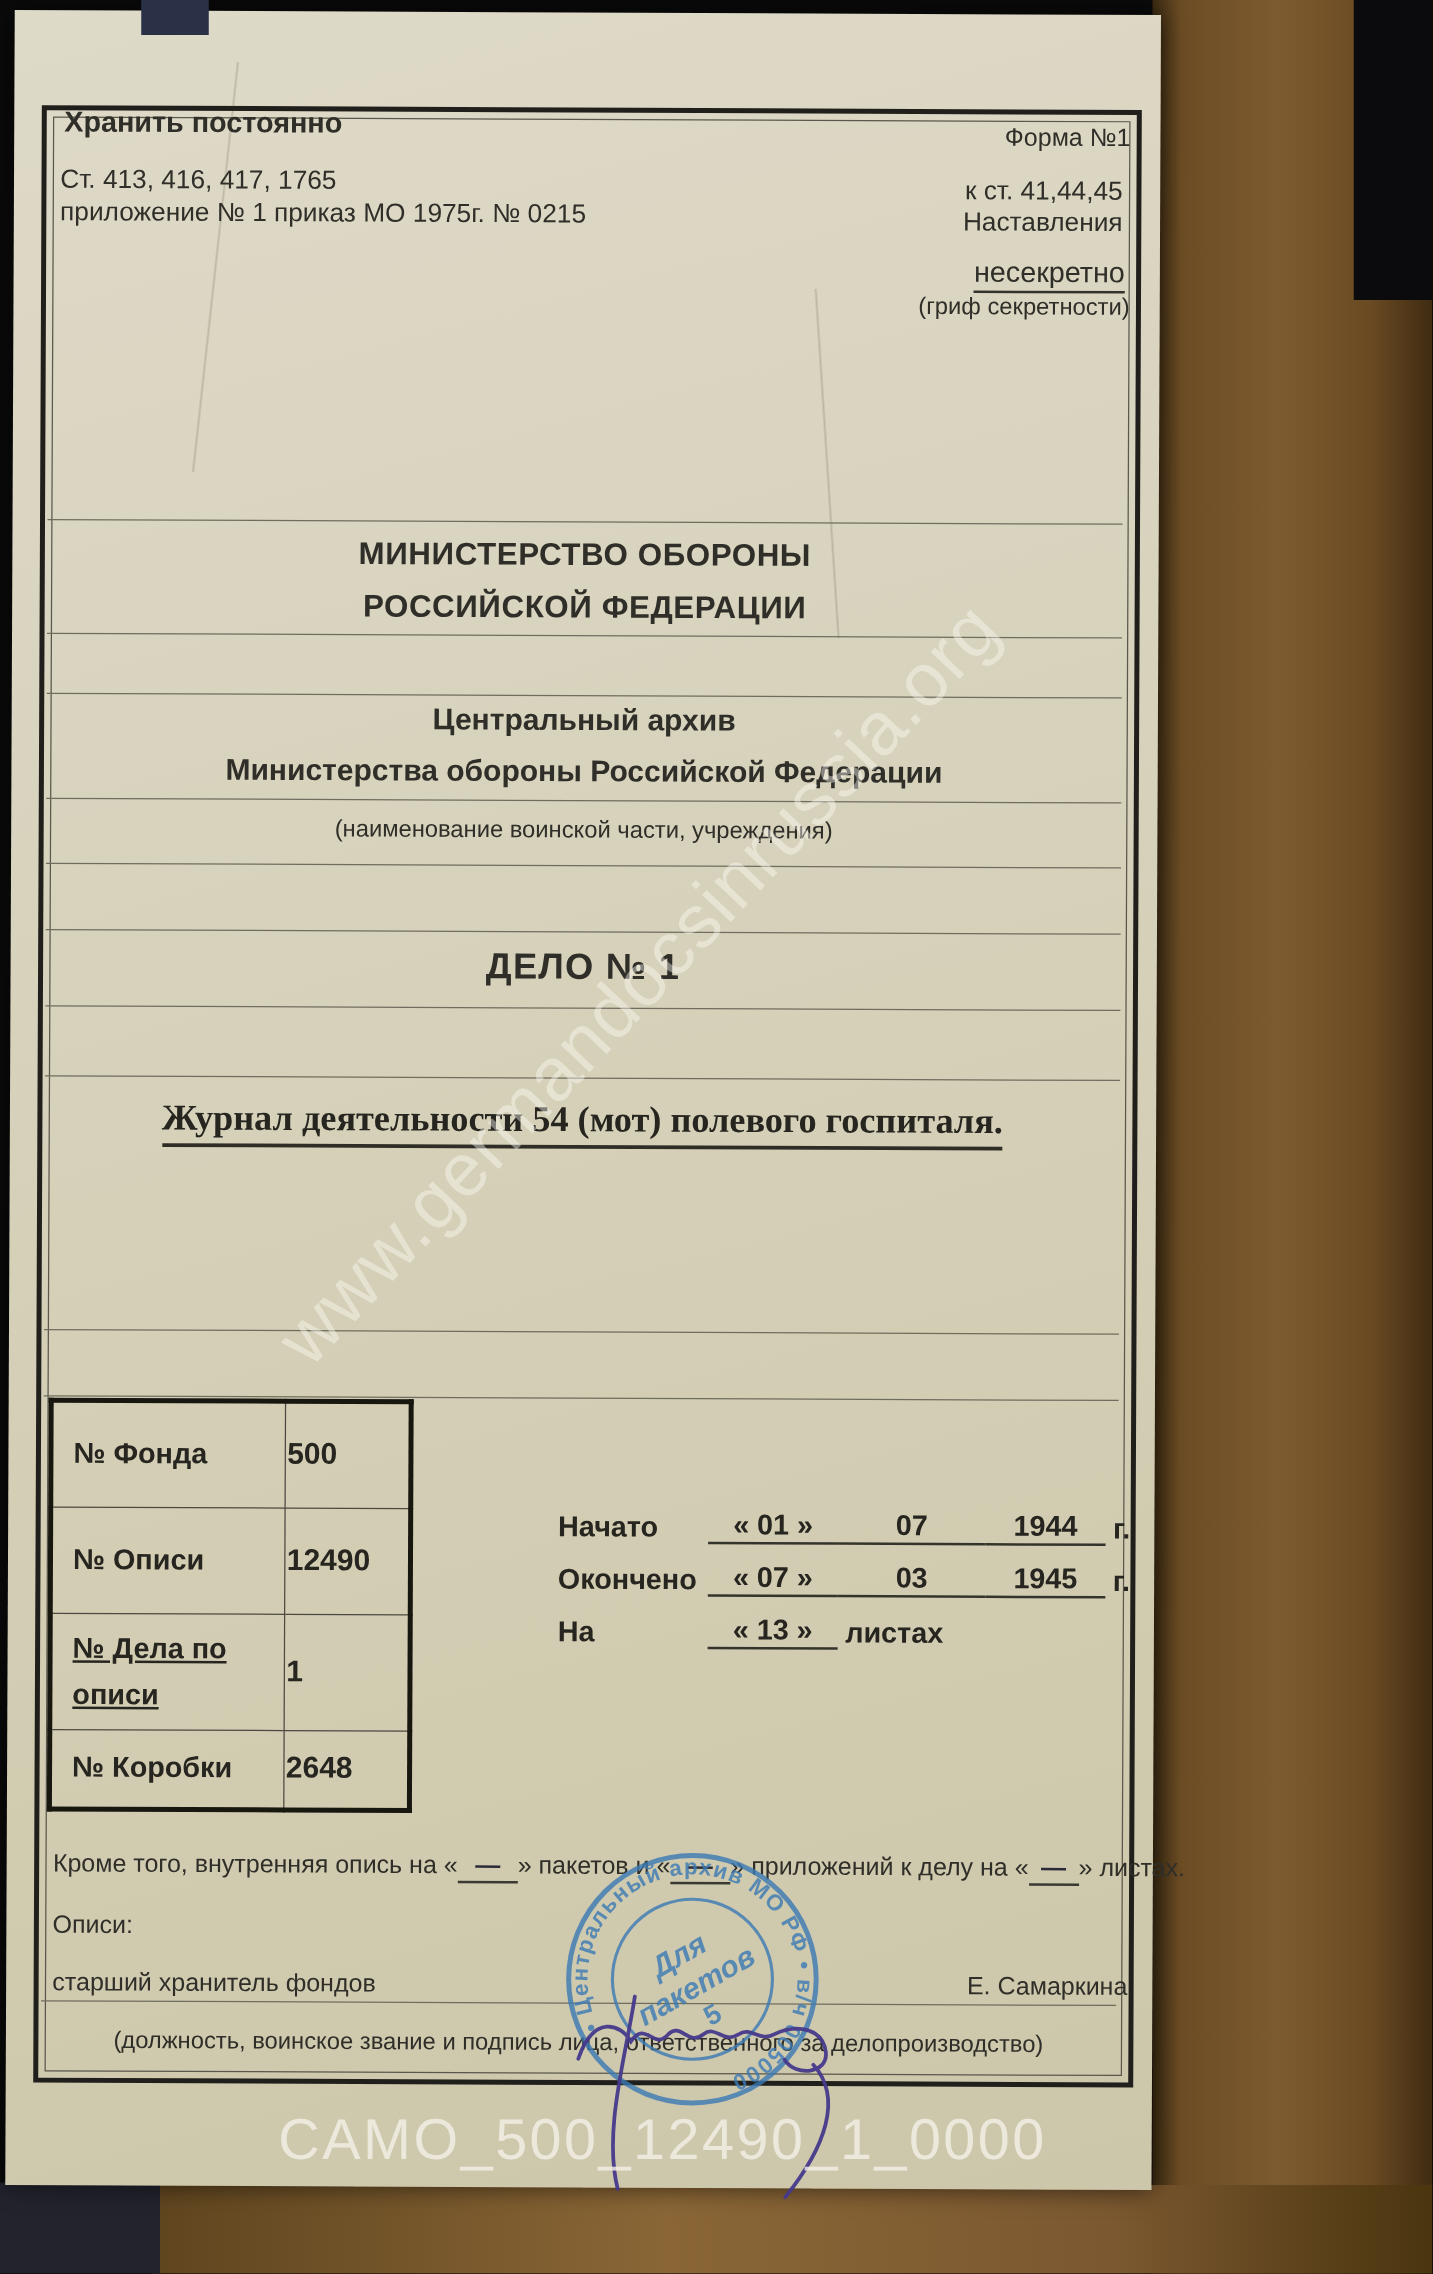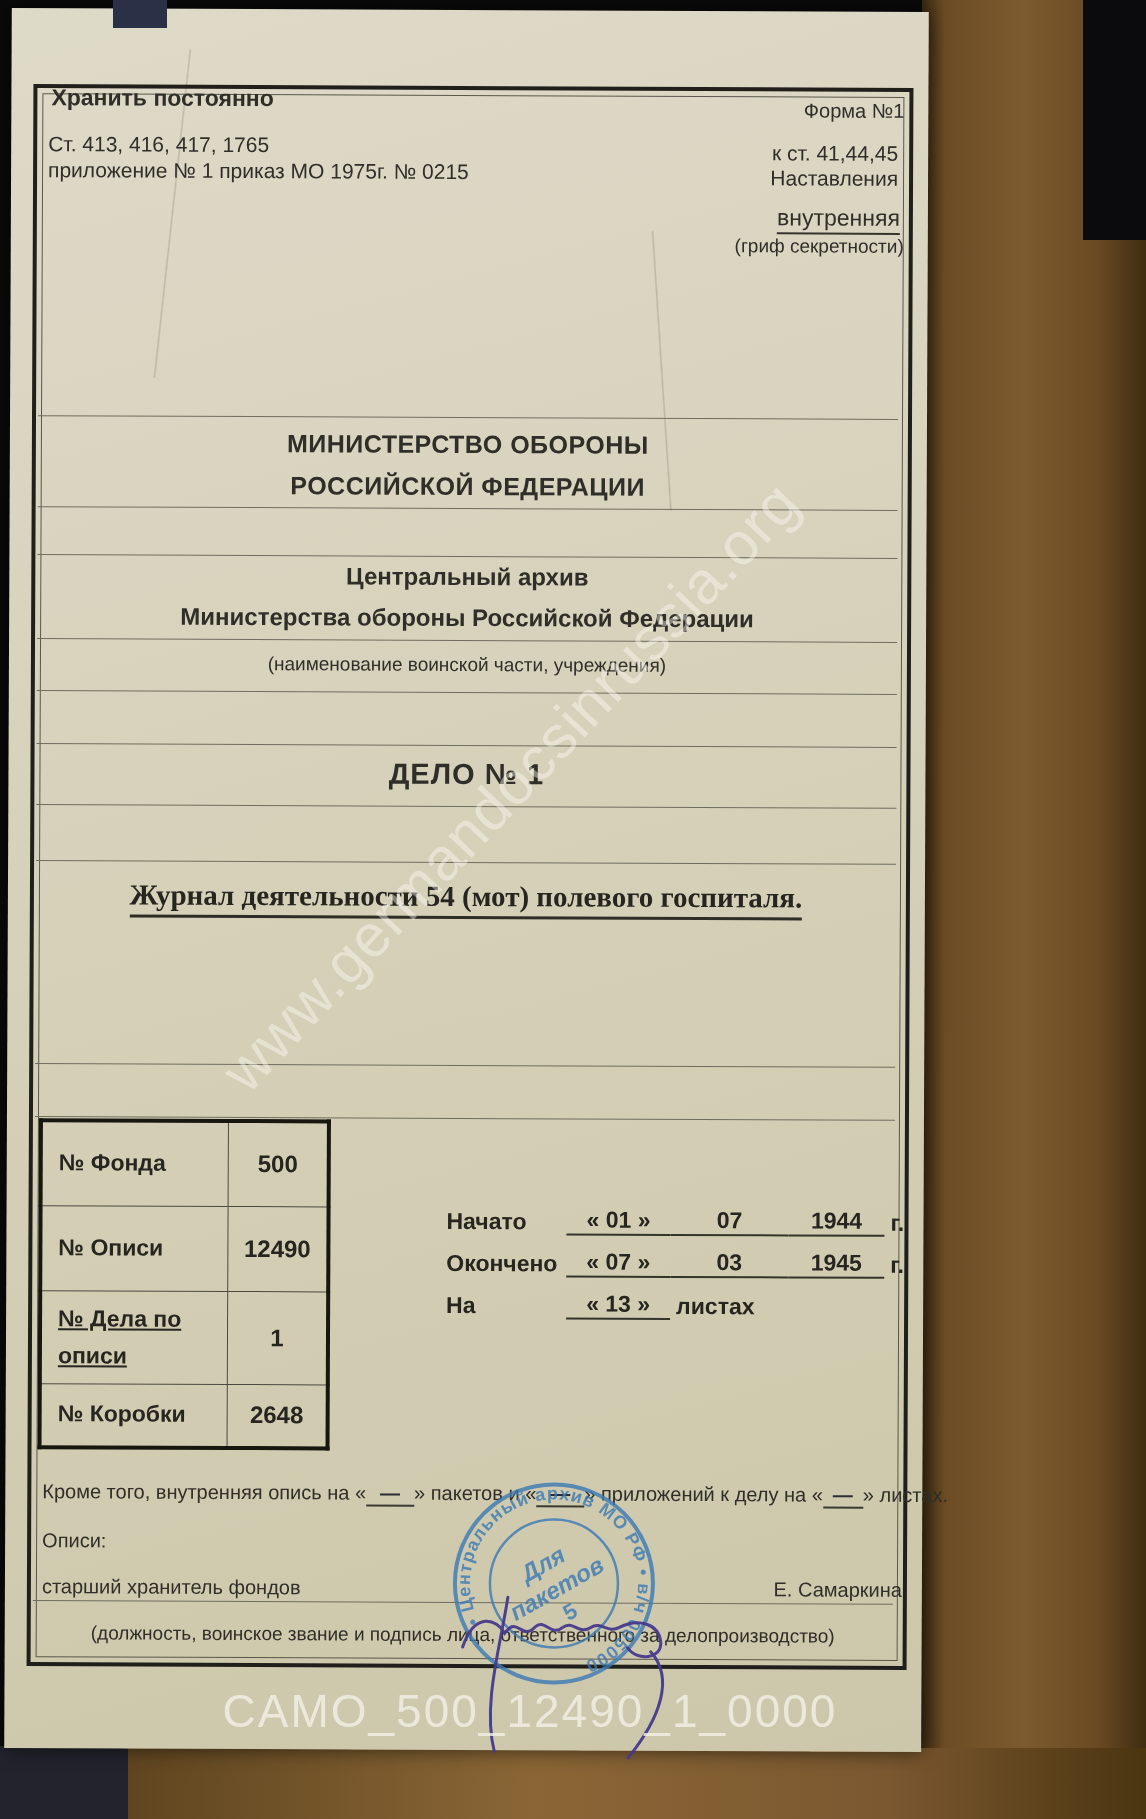--- a/index.html
+++ b/index.html
@@ -26,21 +26,21 @@
   .t{position:absolute;white-space:nowrap;}
   .bold{font-weight:bold;}
   .ctr{left:28px;width:860px;text-align:center;}
   .rt{text-align:right;}
   .undl{border-bottom:2px solid #35342c;padding-bottom:1px;}
   
   .req{position:absolute;left:32px;top:1110px;width:292px;border-collapse:collapse;
        border:4px solid #17160f;background:transparent;}
   .req td{border:1px solid #4c4a40;vertical-align:middle;}
   .req .lbl{width:168px;padding-left:16px;font-weight:bold;font-size:23px;color:#26251f;line-height:1.9;}
-  .req .val{text-align:center;font-weight:bold;font-size:24px;color:#26251f;}
+  .req .val{text-align:left;font-weight:bold;font-size:24px;color:#26251f;}
   
   .drow{position:absolute;left:440px;display:flex;align-items:flex-end;
         font-weight:bold;font-size:23px;color:#26251f;}
   .dlabel{width:120px;}
   .bl{border-bottom:2px solid #35342c;text-align:center;display:inline-block;}
   .bl-day{width:104px;}
   .bl-month{width:118px;}
   .bl-year{width:96px;}
   .suff{margin-left:6px;}
   
@@ -80,21 +80,21 @@
       <div id="frame-inner"></div>
     </div>
 
     <div class="t bold" style="left:40px;top:76px;font-size:23px;">Хранить  постоянно</div>
     <div class="t" style="left:37px;top:124px;font-size:21px;">Ст. 413, 416, 417, 1765</div>
     <div class="t" style="left:37px;top:150px;font-size:21px;">приложение № 1 приказ МО 1975г.  № 0215</div>
 
     <div class="t rt" style="right:24px;top:88px;font-size:20px;margin-left:31px;">Форма №1</div>
     <div class="t rt" style="right:30px;top:130px;font-size:21px;">к ст. 41,44,45</div>
     <div class="t rt" style="right:30px;top:155px;font-size:21px;">Наставления</div>
-    <div class="t rt undl" style="right:28px;top:193px;font-size:23px;">внутренняя</div>
+    <div class="t rt undl" style="right:28px;top:193px;font-size:23px;">несекретно</div>
     <div class="t rt" style="right:24px;top:224px;font-size:19px;">(гриф секретности)</div>
 
     <div class="abs rule" style="top:407px;"></div>
     <div class="abs rule" style="top:498px;"></div>
     <div class="abs rule" style="top:546px;"></div>
     <div class="abs rule" style="top:630px;"></div>
     <div class="abs rule" style="top:682px;"></div>
     <div class="abs rule" style="top:735px;"></div>
     <div class="abs rule" style="top:796px;"></div>
     <div class="abs rule" style="top:852px;"></div>

